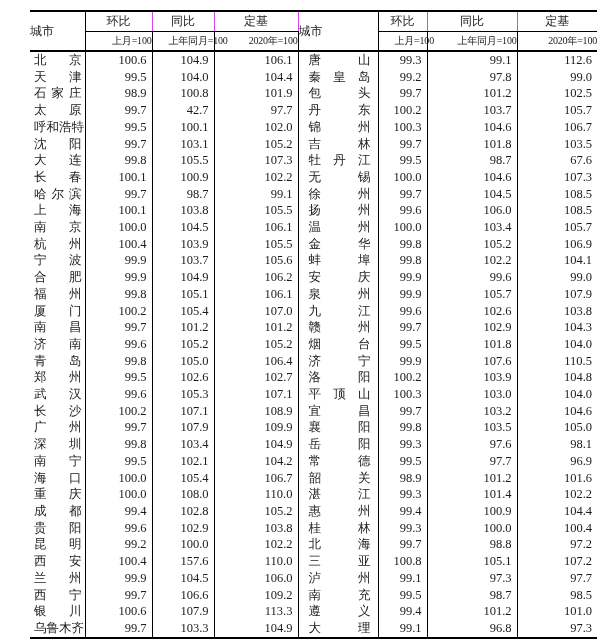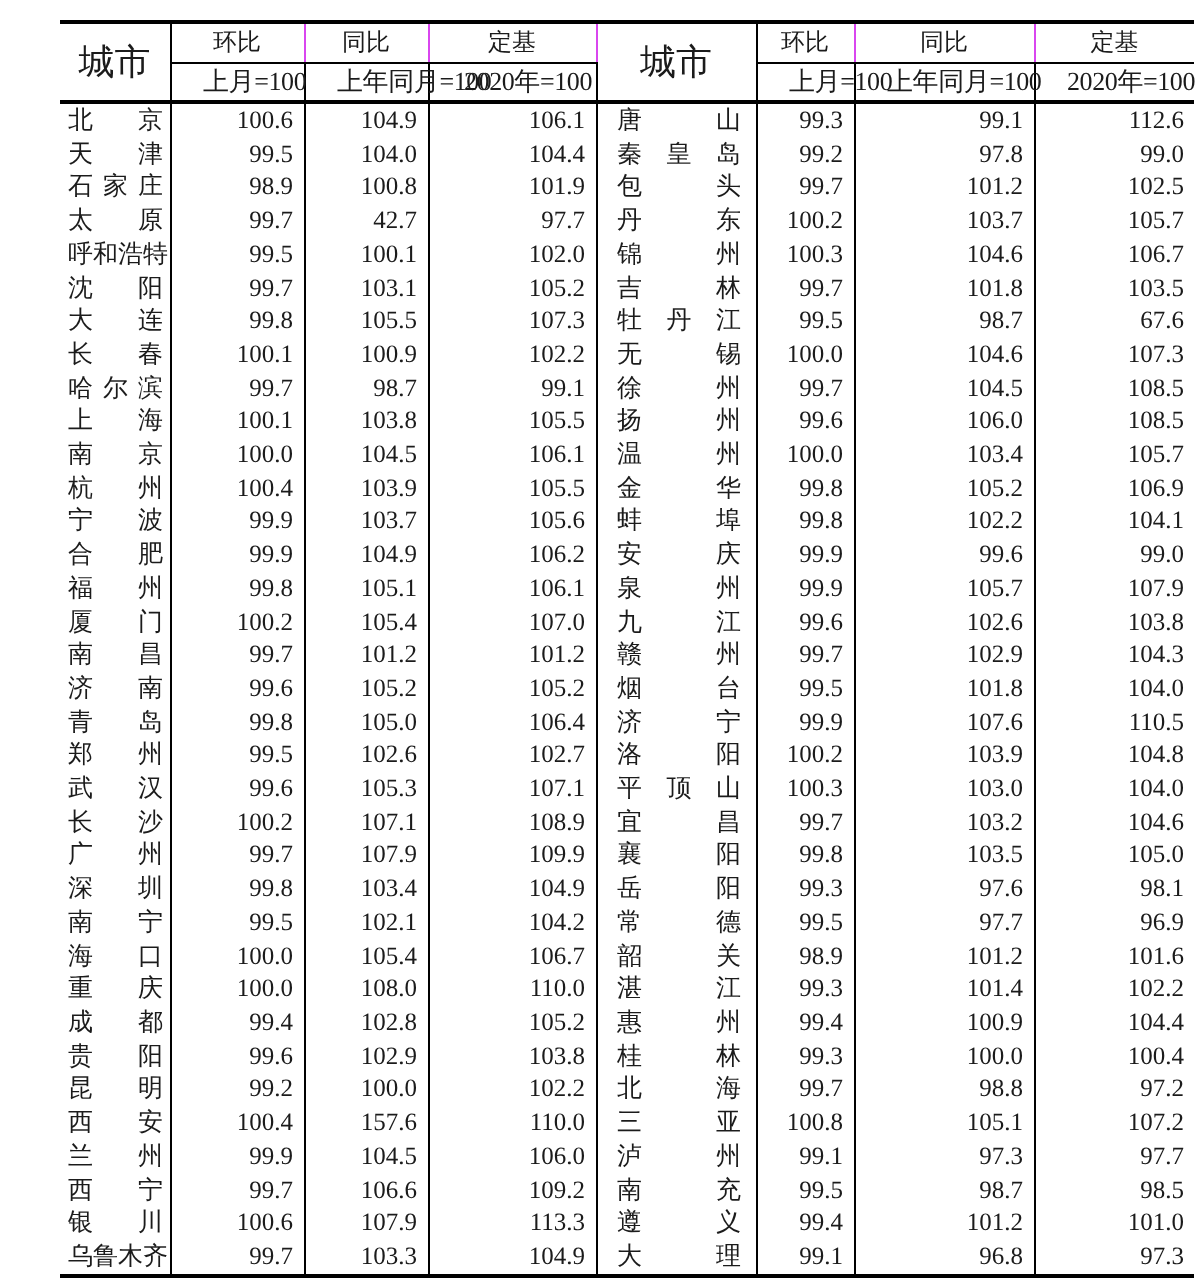--- a/index.html
+++ b/index.html
@@ -20,26 +20,26 @@
   td{padding:0;vertical-align:middle;}
   
   thead tr.h1 td{height:19px;}
   thead tr.h2 td{height:18px;}
   td.h{
     text-align:center;font-size:12px;
     border-right:1px solid #d946ef;border-bottom:1px solid #000;
     white-space:nowrap;
   }
   td.hs{
-    text-align:center;font-size:13px;
+    text-align:right;font-size:10px;
     border-right:1px solid #000;border-bottom:2px solid #000;
     white-space:nowrap;letter-spacing:-0.2px;padding-left:16px;
   }
   td.cityh{
-    text-align:center;font-size:18px;
+    text-align:left;font-size:12px;
     border-right:1px solid #000;border-bottom:2px solid #000;
     white-space:nowrap;
   }
   
   tbody tr{height:16.7px;}
   td.num{
     text-align:right;font-size:12.5px;
     padding-right:5px;
     border-right:1px solid #000;
     white-space:nowrap;line-height:16.7px;

